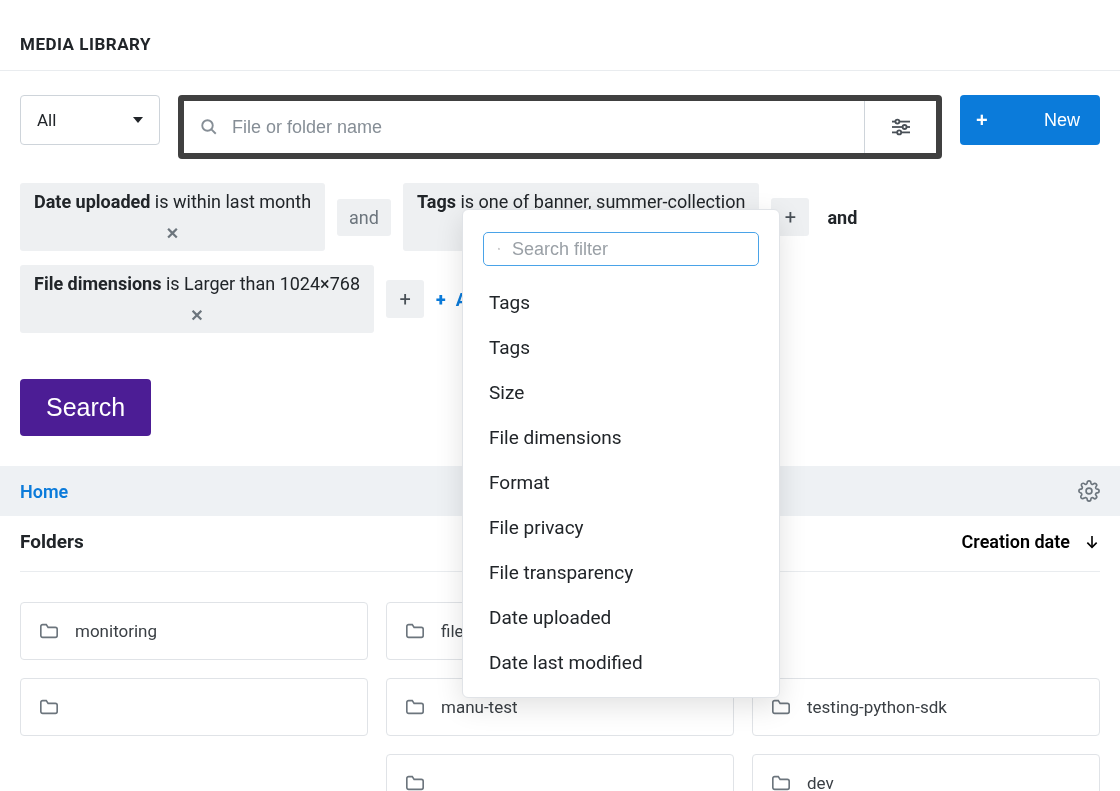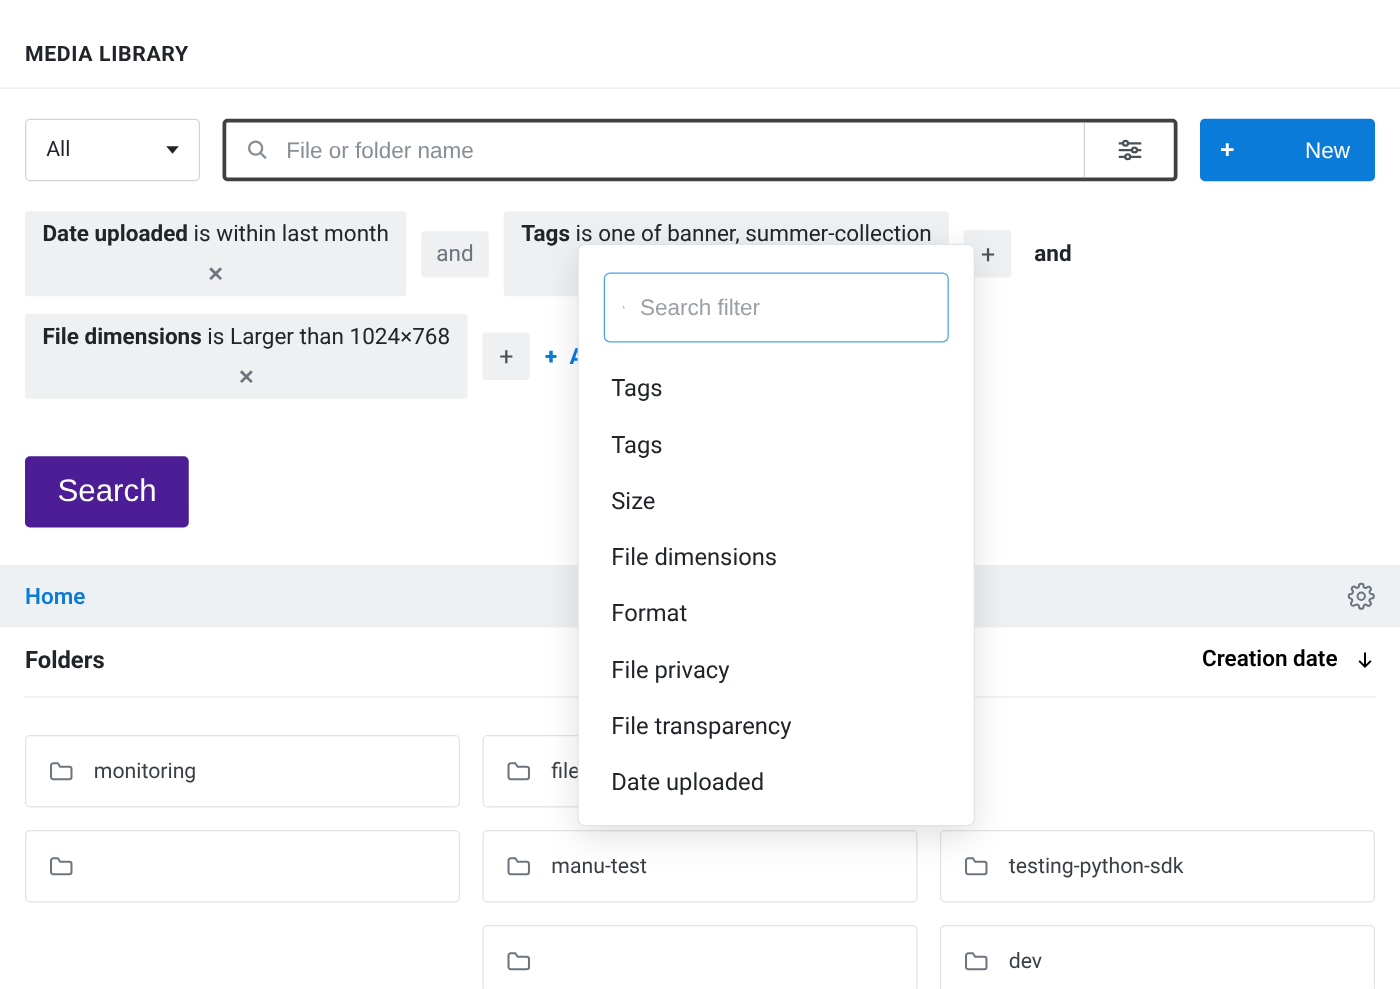--- a/index.html
+++ b/index.html
@@ -43,22 +43,22 @@
   }
   .caret-down {
     width: 0; height: 0;
     border-left: 5px solid transparent;
     border-right: 5px solid transparent;
     border-top: 6px solid #212529;
   }
   .search-wrap {
     flex: 1;
     display: flex;
-    height: 50px;
-    border: 3px solid #404040;
+    height: 64px;
+    border: 6px solid #404040;
     border-radius: 4px;
     overflow: hidden;
   }
   .search-main {
     flex: 1;
     display: flex;
     align-items: center;
     padding: 0 16px;
     gap: 14px;
   }
@@ -211,21 +211,21 @@
     border: 1px solid #e0e3e7;
     border-radius: 6px;
     box-shadow: 0 8px 28px rgba(0,0,0,0.12);
     padding: 22px 0 12px 0;
     z-index: 50;
   }
   .popover-search {
     margin: 0 20px 14px 20px;
     border: 1.5px solid #4aa3e8;
     border-radius: 5px;
-    height: 56px;
+    height: 34px;
     display: flex;
     align-items: center;
     padding: 0 14px;
     gap: 12px;
   }
   .popover-search input {
     flex: 1;
     border: none;
     outline: none;
     font-size: 18px;
@@ -318,20 +318,21 @@
       <input type="text" placeholder="Search filter" style="">
     </div>
     <div class="popover-item">Tags</div>
     <div class="popover-item">Tags</div>
     <div class="popover-item">Size</div>
     <div class="popover-item">File dimensions</div>
     <div class="popover-item">Format</div>
     <div class="popover-item">File privacy</div>
     <div class="popover-item">File transparency</div>
     <div class="popover-item">Date uploaded</div>
+    <div class="popover-item">Date last modified</div>
   </div>
 </div>
 
 <div class="breadcrumb-bar">
   <span class="breadcrumb-link">Home</span>
   <span>
     <svg width="22" height="22" viewBox="0 0 24 24" fill="none" stroke="#6c757d" stroke-width="1.8">
       <circle cx="12" cy="12" r="3.2"></circle>
       <path d="M19.4 15a1.7 1.7 0 0 0 .34 1.87l.06.06a2 2 0 1 1-2.83 2.83l-.06-.06a1.7 1.7 0 0 0-1.87-.34 1.7 1.7 0 0 0-1 1.56V21a2 2 0 1 1-4 0v-.09a1.7 1.7 0 0 0-1.11-1.56 1.7 1.7 0 0 0-1.87.34l-.6.06a2 2 0 1 1-2.83-2.83l.06-.06a1.7 1.7 0 0 0 .34-1.87 1.7 1.7 0 0 0-1.56-1H3a2 2 0 1 1 0-4h.09a1.7 1.7 0 0 0 1.56-1.11 1.7 1.7 0 0 0-.34-1.87l-.06-.06a2 2 0 1 1 2.83-2.83l.06.06a1.7 1.7 0 0 0 1.87.34H9a1.7 1.7 0 0 0 1-1.56V3a2 2 0 1 1 4 0v.09a1.7 1.7 0 0 0 1 1.56 1.7 1.7 0 0 0 1.87-.34l.06-.06a2 2 0 1 1 2.83 2.83l-.06.06a1.7 1.7 0 0 0-.34 1.87V9a1.7 1.7 0 0 0 1.56 1H21a2 2 0 1 1 0 4h-.09a1.7 1.7 0 0 0-1.56 1z"></path>
     </svg>

